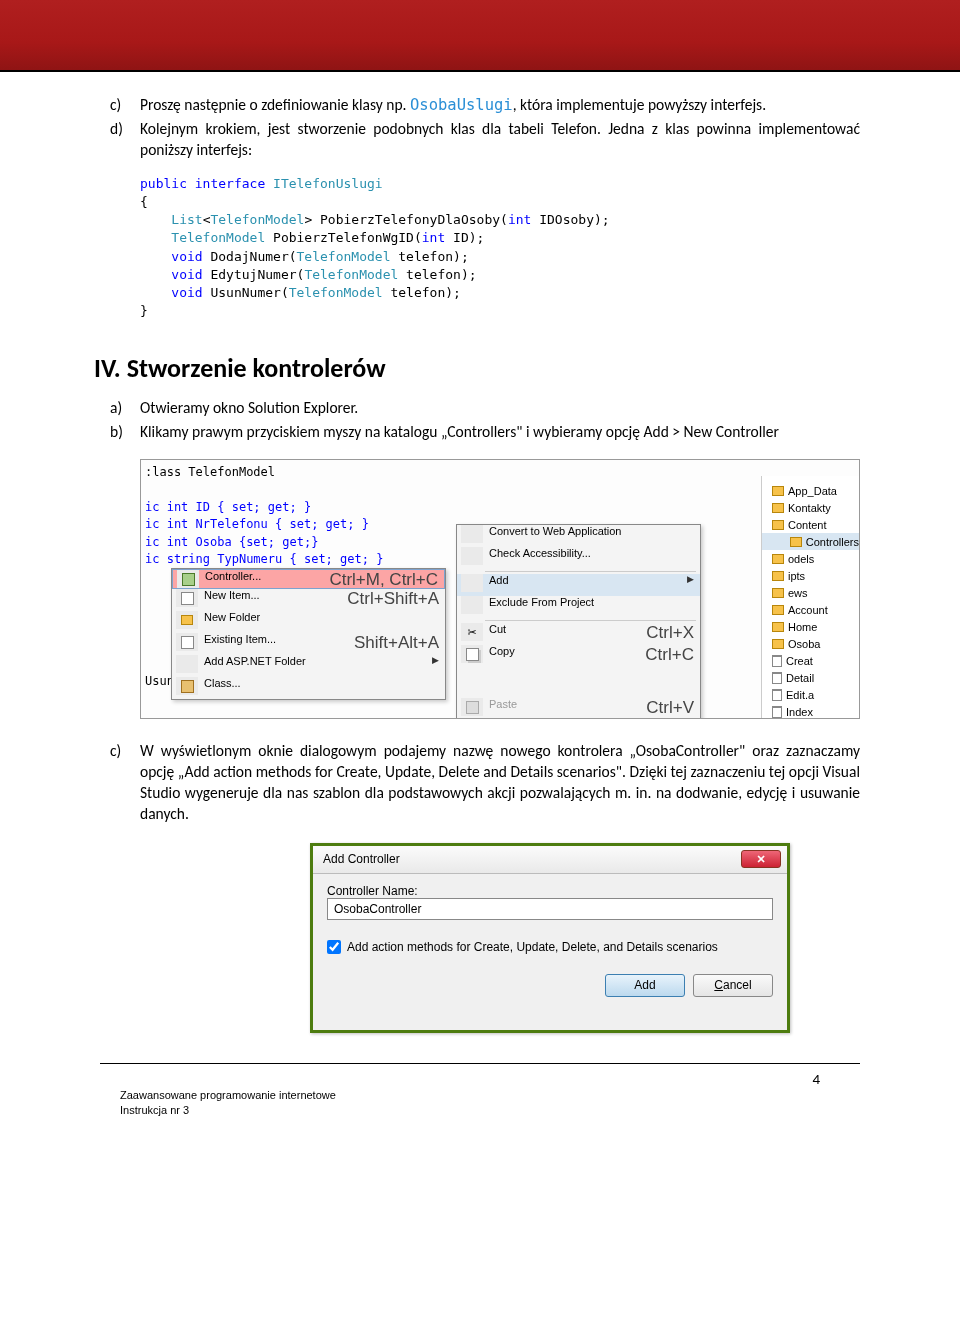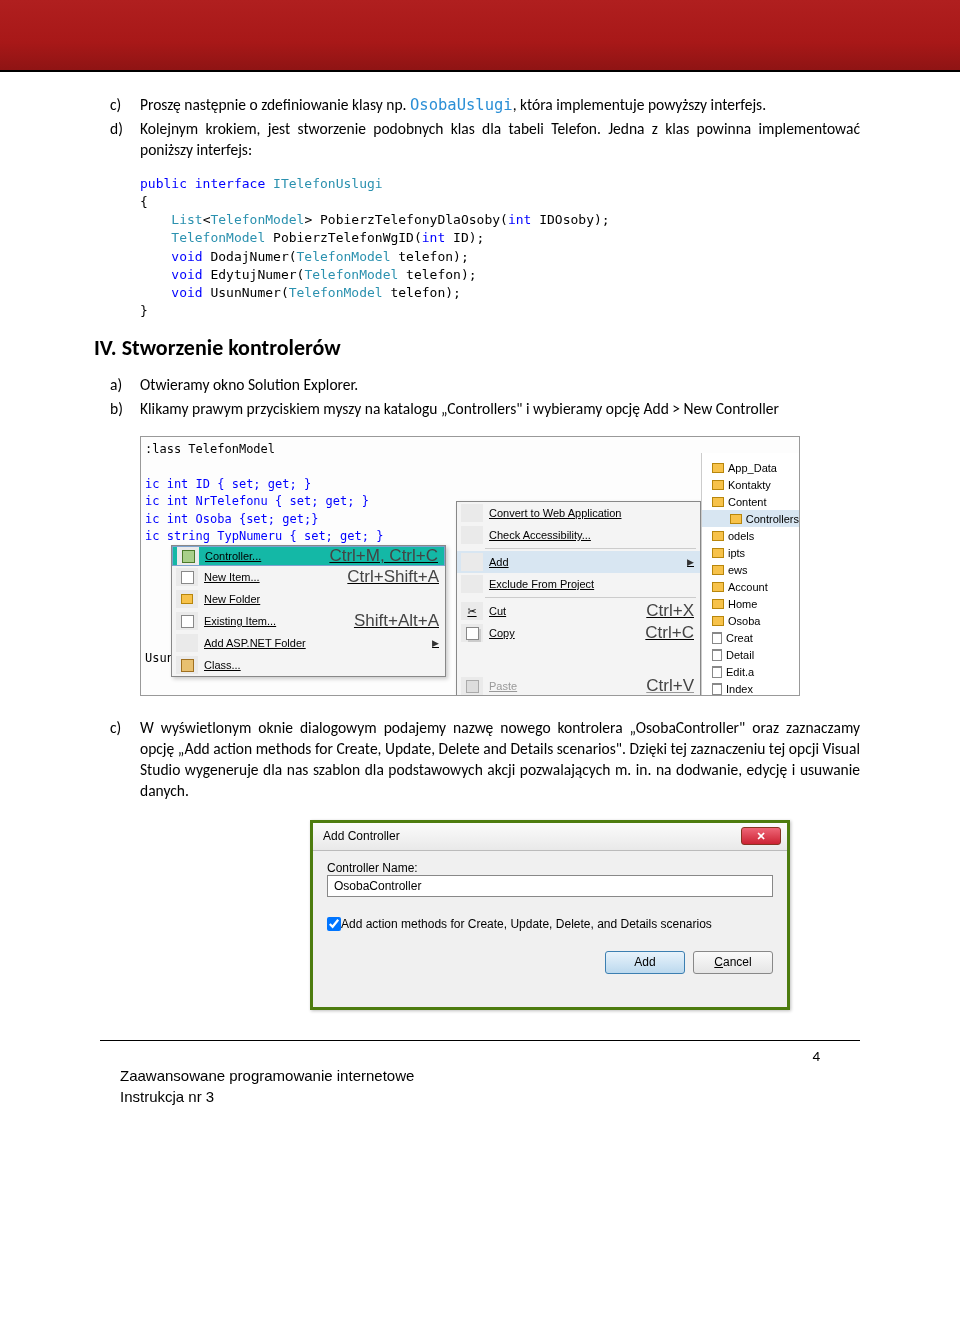--- a/index.html
+++ b/index.html
@@ -25,52 +25,51 @@
   .code-block {
     font-family: Consolas, monospace;
     font-size: 13px;
     line-height: 1.4;
     white-space: pre;
     margin-left: 30px;
     margin-top: 14px;
   }
   .kw { color: #0000ff; }
   .type { color: #2b91af; }
-  h2.section { font-size: 22px; font-weight: 700; margin: 14px 0 14px -16px; }
+  h2.section { font-size: 26px; font-weight: 700; margin: 32px 0 14px -16px; }
   .screenshot1 {
-    width: 660px; height: 260px;
+    width: 720px; height: 260px;
     margin: 16px auto 0 30px;
     border: 1px solid #999;
     background: #fdfdfd;
     font-family: "Segoe UI", Tahoma, sans-serif;
     font-size: 11px;
     position: relative;
     overflow: hidden;
   }
   .code-bg {
     position: absolute; left: 4px; top: 4px;
     font-family: Consolas, monospace; font-size: 12px; line-height: 1.45;
     color: #000;
   }
   .cb-kw { color: #0000ff; }
   .submenu {
     position: absolute; left: 30px; top: 108px; width: 275px;
     background: #f4f4f4; border: 1px solid #888;
     box-shadow: 2px 2px 4px rgba(0,0,0,0.2);
   }
   .submenu-row, .ctx-row {
-    display: flex; align-items: center; height: 22px;
+    display: flex; align-items: flex-start; height: 22px;
     padding: 0 6px 0 4px;
-    text-decoration: underline;
   }
   .submenu-row .icon-cell, .ctx-row .icon-cell {
     width: 22px; height: 18px; display: flex; align-items: center; justify-content: center;
     background: #eaeaea; margin-right: 6px;
   }
-  .submenu-row.sel { background: #14b8a6; border: 1px solid #7da2ce; height: 20px; }
+  .submenu-row.sel { background: #fca5a5; border: 1px solid #7da2ce; height: 20px; }
   .submenu-row .label, .ctx-row .label { flex: 1; }
   .submenu-row .shortcut, .ctx-row .shortcut { color: #444; font-size: 17px; }
   .contextmenu {
     position: absolute; left: 315px; top: 64px; width: 245px;
     background: #f4f4f4; border: 1px solid #888;
     box-shadow: 2px 2px 4px rgba(0,0,0,0.2);
   }
   .ctx-sep { height: 1px; background: #ccc; margin: 2px 4px 2px 28px; }
   .ctx-row.sel { background: #d8e6f2; }
   .ctx-row.disabled { color: #999; margin-top: 31px; }
@@ -103,35 +102,35 @@
     width: 40px; height: 18px; margin-left: auto;
     background: linear-gradient(#e67,#c23); border: 1px solid #832; border-radius: 3px;
     color: #fff; text-align: center; font-size: 11px; line-height: 16px; font-weight: bold;
   }
   .dlg-body { padding: 10px 14px; }
   .dlg-label { }
   .dlg-input {
     width: 100%; height: 22px; border: 1px solid #888; background: #fff;
     padding: 0 6px; font-size: 12px;
   }
-  .dlg-check { display: flex; align-items: flex-end; margin-top: 20px; }
+  .dlg-check { display: flex; align-items: flex-end; gap: 6px; margin-top: 20px; }
   .dlg-check input { width: 14px; height: 14px; }
   .dlg-footer {
     display: flex; justify-content: flex-end; gap: 8px; padding: 10px 14px;
   }
   .dlg-btn {
     width: 80px; height: 23px; border: 1px solid #6f8faa; border-radius: 3px;
     font-size: 12px; text-align: center; line-height: 21px;
   }
   .dlg-btn.primary { background: linear-gradient(#e8f3fb,#bcd9ee); border-color: #3c7fb1; }
   .dlg-btn.secondary { background: linear-gradient(#fafafa,#e5e5e5); border-color: #888; }
   .footer-line { border-top: 1px solid #000; margin: 30px 100px 0 100px; }
   .page-num { text-align: right; padding: 6px 140px 0 0; font-size: 15px; }
   .footer-text {
-    font-family: Arial, sans-serif; font-size: 15px;
+    font-family: Arial, sans-serif; font-size: 11px;
     padding-left: 120px; line-height: 1.4;
   }
   .mini-icon { width: 13px; height: 13px; display: inline-block; }
 </style>
 </head>
 <body>
 
 <div class="header-band"></div>
 
 <div class="content">

